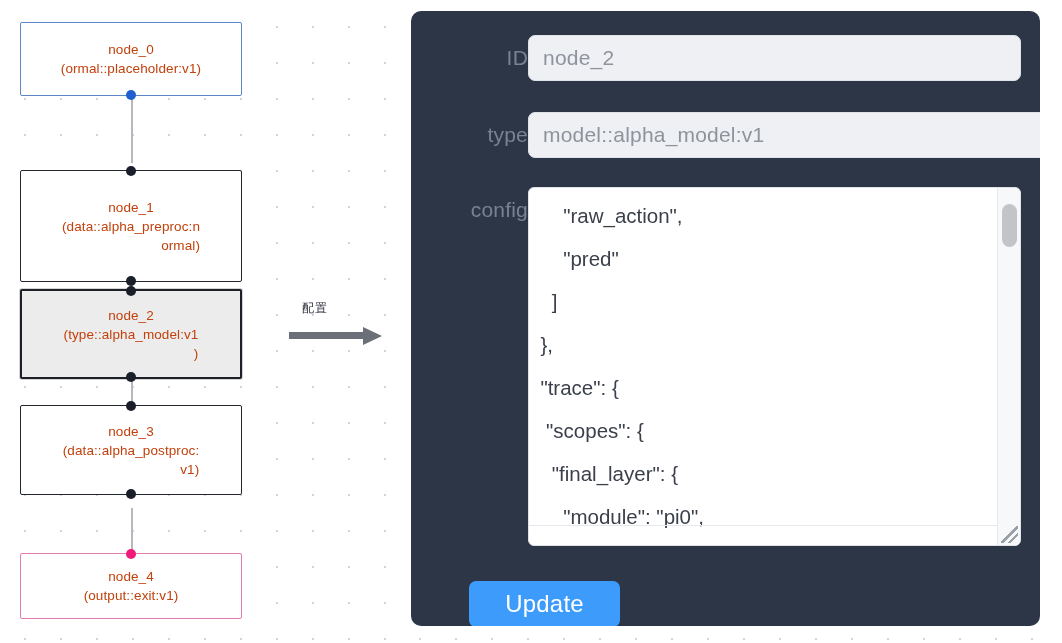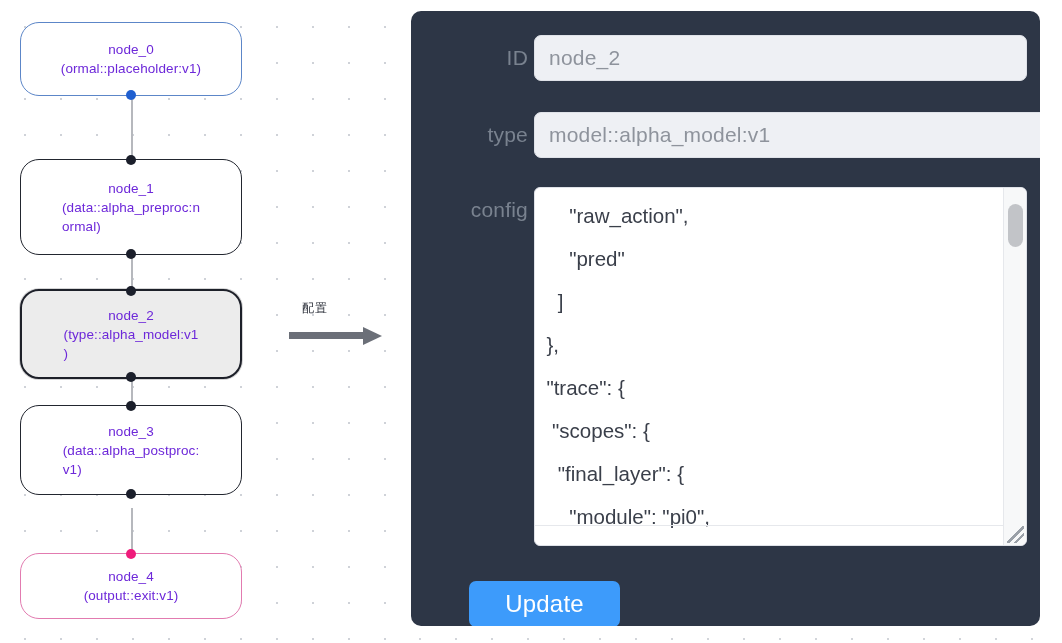--- a/index.html
+++ b/index.html
@@ -29,47 +29,47 @@
     overflow: hidden;
   }
 
   .node {
     position: absolute;
     box-sizing: border-box;
     width: 222px;
     left: 20px;
     background: #ffffff;
     border: 1.4px solid #22262f;
-    border-radius: 19px;
+    border-radius: 2px;
     display: flex;
     flex-direction: column;
     align-items: center;
     justify-content: center;
-    text-align: left;
-    color: #6d28d9;
+    text-align: right;
+    color: #c2410c;
     font-size: 13.5px;
     line-height: 19px;
     letter-spacing: .1px;
     padding: 4px 10px;
     z-index: 3;
   }
   .node .nl { display: block; white-space: pre-wrap; word-break: break-all; }
 
   .node.blue  { border-color: #5c86c8; border-width: 1.4px; }
   .node.pink  { border-color: #e27bb0; border-width: 1.6px; }
   .node.selected {
     background: #ececec;
     border-color: #1d2029;
     border-width: 2.2px;
     box-shadow: 0 0 0 1px rgba(20,22,30,.18);
   }
 
   
   #node0 { top: 22px;  height: 74px; }
-  #node1 { top: 159px; height: 96px; }
+  #node1 { top: 170px; height: 112px; }
   #node2 { top: 289px; height: 90px; }
   #node3 { top: 405px; height: 90px; }
   #node4 { top: 553px; height: 66px; }
 
   .handle {
     position: absolute;
     width: 10px;
     height: 10px;
     border-radius: 50%;
     background: #1b1f2b;
@@ -150,21 +150,20 @@
     background-image: radial-gradient(circle, #d2d5da 1.1px, rgba(0,0,0,0) 1.2px);
     background-size: 36px 36px;
     background-position: 7px 9px;
     z-index: 2;
   }
 
   .field-row {
     position: absolute;
     display: flex;
     align-items: flex-start;
-    gap: 6px;
   }
   .field-label {
     color: #79828f;
     font-size: 21px;
     text-align: right;
     width: 100px;
     flex: 0 0 100px;
     letter-spacing: .2px;
   }
   .text-input {

